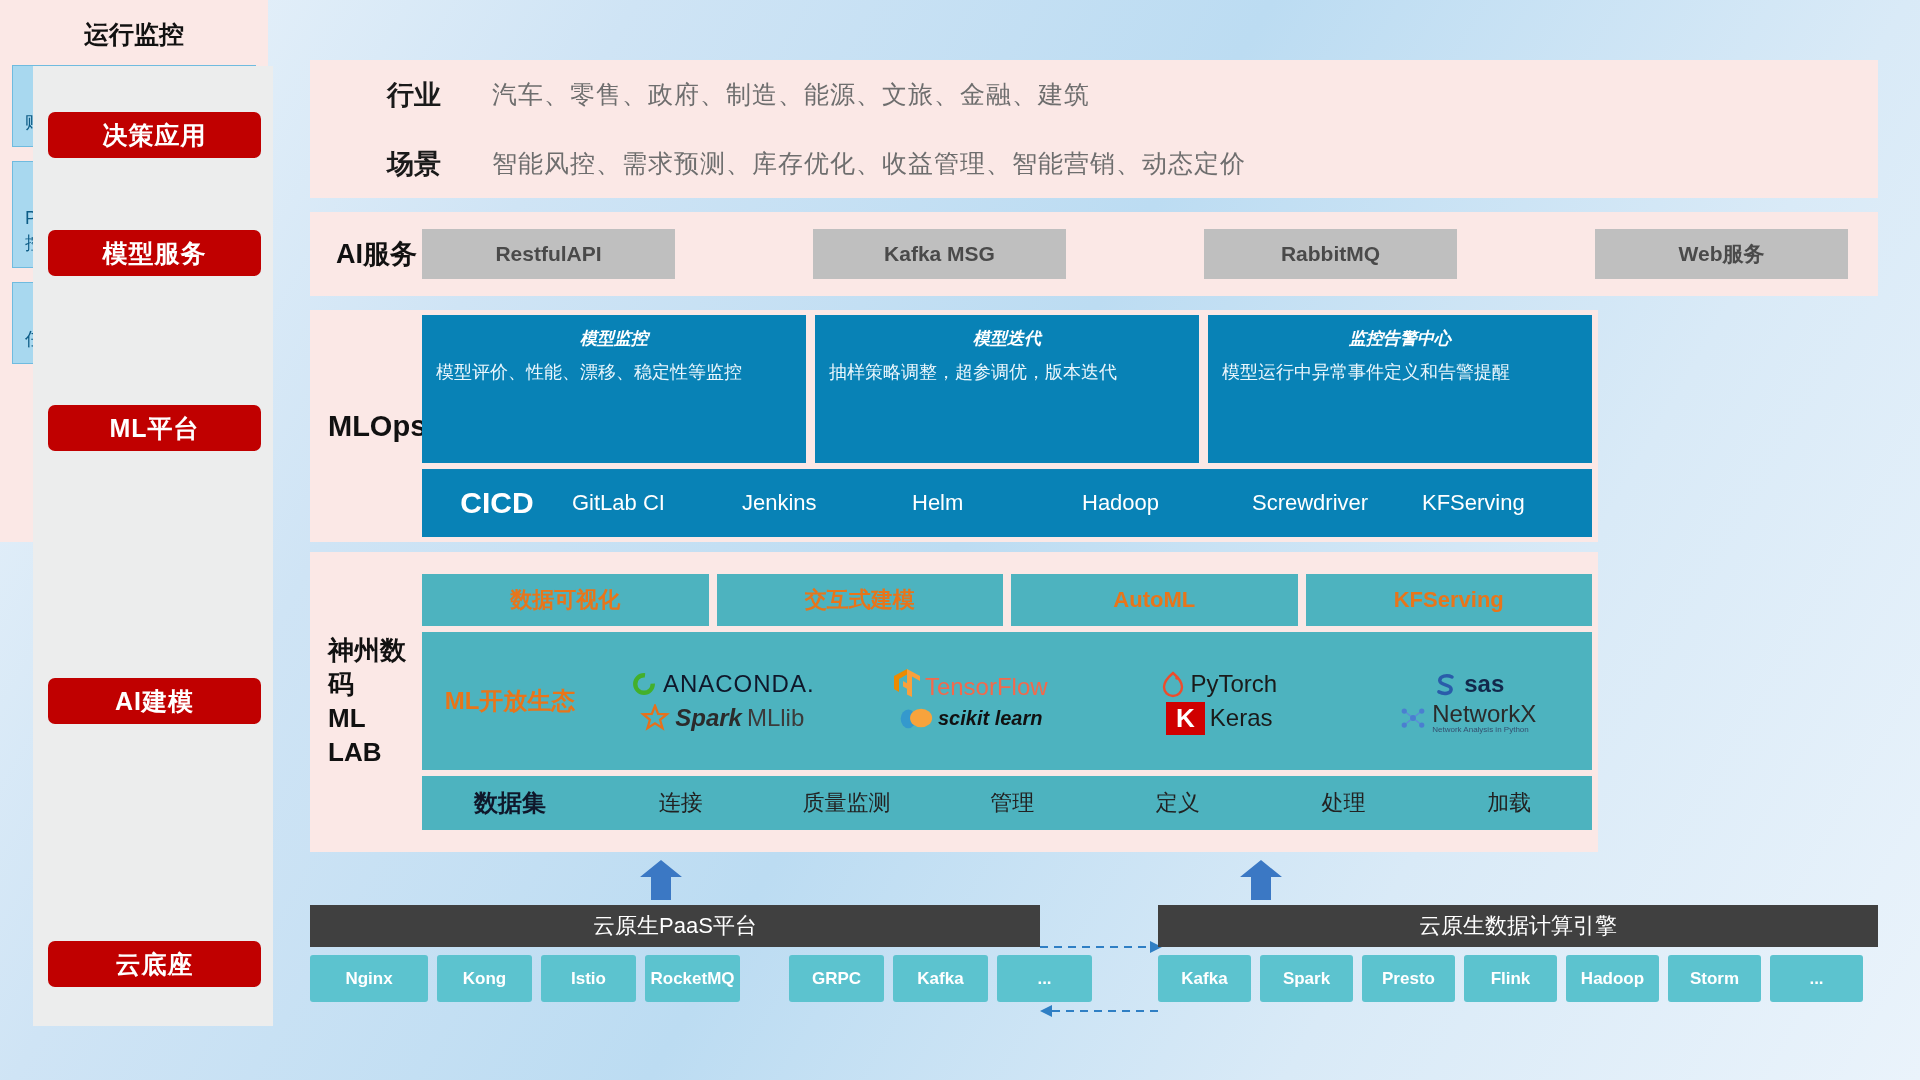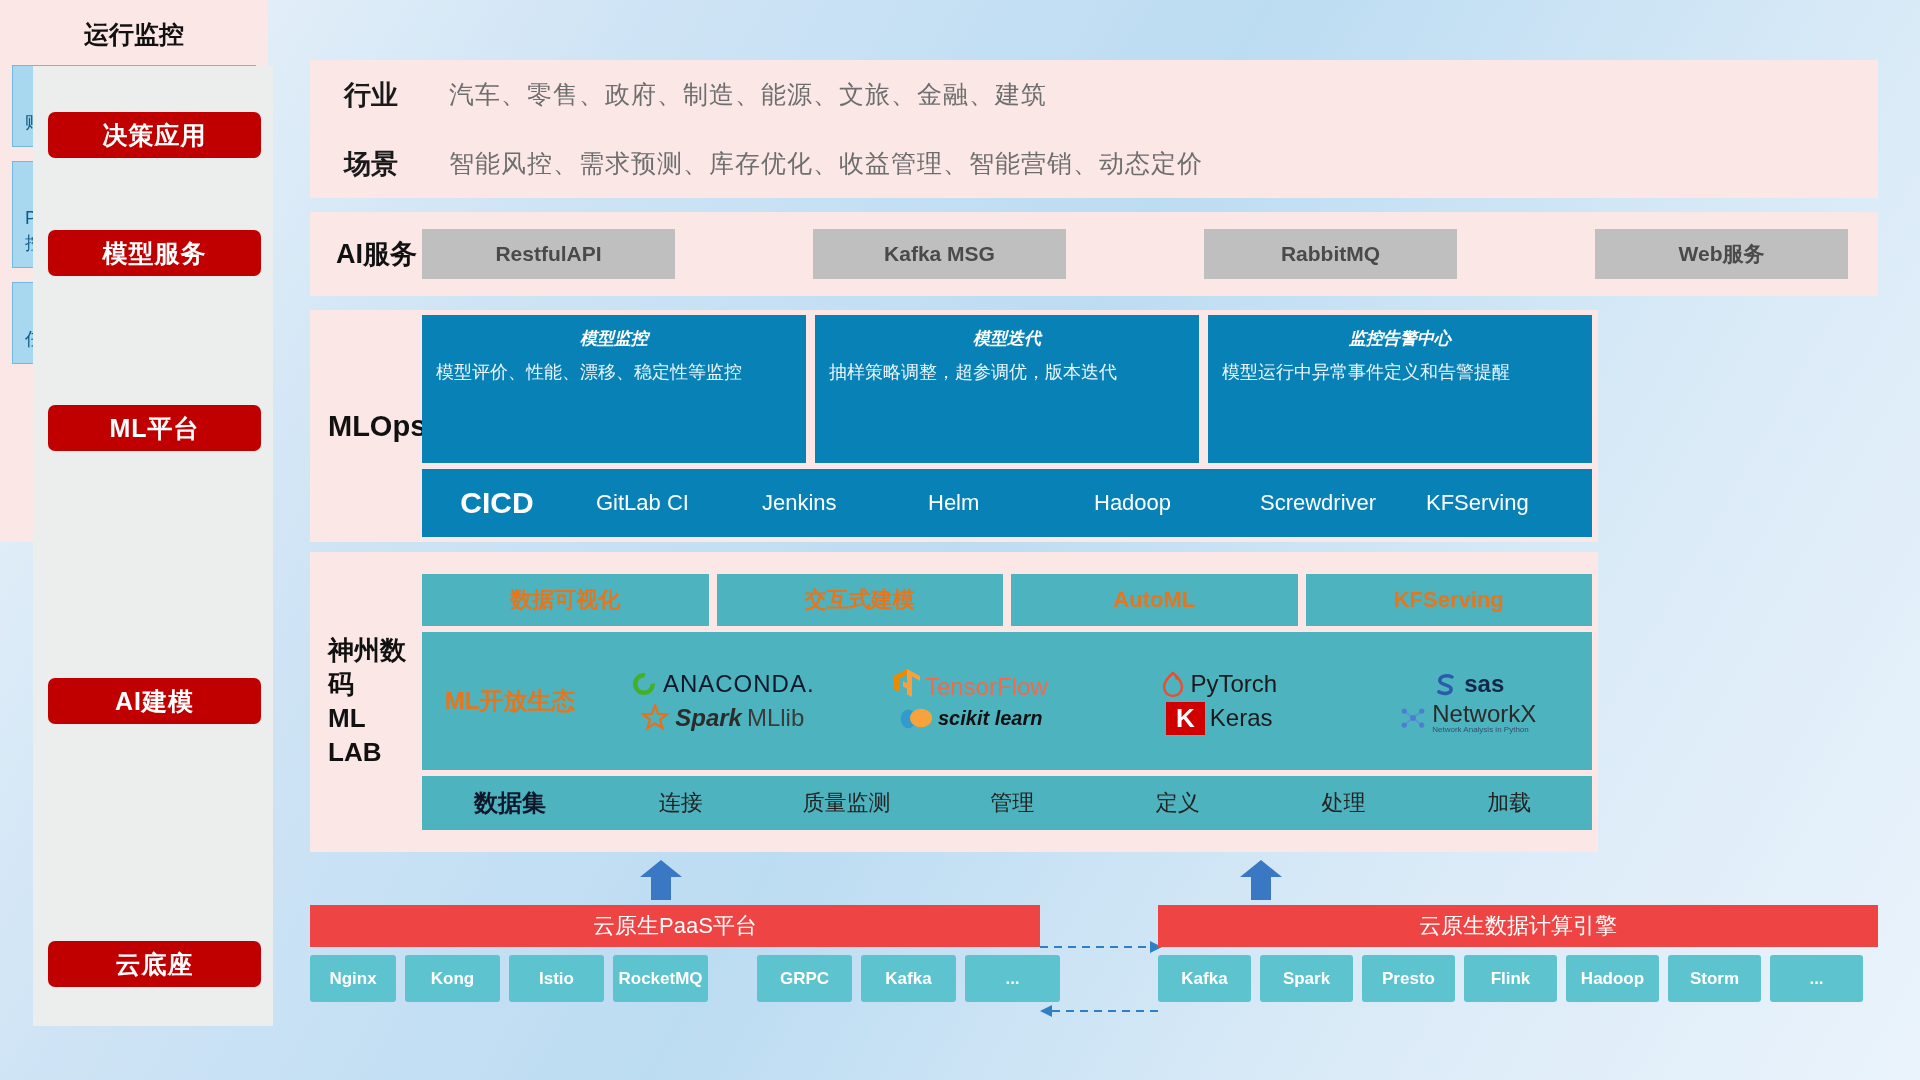--- a/index.html
+++ b/index.html
@@ -25,21 +25,21 @@
   #tag0 { top:112px; }
   #tag1 { top:230px; }
   #tag2 { top:405px; }
   #tag3 { top:678px; }
   #tag4 { top:941px; }
 
   
   .band { position:absolute; background:#fbe8e6; }
 
   
-  #band-apps { left:310px; top:60px; width:1568px; height:138px; }
+  #band-apps { left:310px; top:60px; width:1568px; height:138px;padding-left:43px; }
   .kv-row { display:flex; align-items:center; height:69px; padding-left:34px; }
   .kv-key { width:105px; font-size:27px; font-weight:bold; color:#1a1a1a; }
   .kv-val { font-size:25px; color:#6e6e6e; letter-spacing:1px; }
 
   
   #band-svc { left:310px; top:212px; width:1568px; height:84px; display:flex; align-items:center; }
   #band-svc .sec-label { width:112px; padding-left:26px; font-size:27px; font-weight:bold; color:#111; }
   .svc-list { flex:1; display:flex; gap:0; justify-content:space-between; padding-right:30px; }
   .svc-chip {
     width:253px; height:50px; background:#bfbfbf; color:#4a4a4a;
@@ -49,21 +49,21 @@
   
   #band-mlops { left:310px; top:310px; width:1288px; height:232px; display:flex; align-items:center; }
   #band-mlops .sec-label { width:112px; padding-left:18px; font-size:29px; font-weight:bold; color:#111; }
   .mlops-right { flex:1; padding-right:6px; }
   .mlops-cards { display:flex; gap:9px; }
   .mlops-card { flex:1; background:#0882b6; color:#fff; padding:12px 14px 14px; height:148px; }
   .mlops-card h4 { font-size:17px; text-align:center; font-weight:bold; margin-bottom:10px;font-style:italic; }
   .mlops-card p { font-size:18px; line-height:1.35; color:#eaf6fc; }
   .cicd { margin-top:6px; background:#0882b6; height:68px; display:flex; align-items:center; color:#fff; }
   .cicd .cicd-title { width:150px; text-align:center; font-size:30px; font-weight:bold; }
-  .cicd .cicd-items { flex:1; display:flex;margin-left:24px; }
+  .cicd .cicd-items { flex:1; display:flex; }
   .cicd .cicd-items span {
     flex:1; font-size:22px; line-height:1.05; padding-right:6px;
     overflow:hidden; max-height:46px;
   }
 
   
   #band-model { left:310px; top:552px; width:1288px; height:300px; display:flex; align-items:center; }
   #band-model .sec-label { width:112px; padding-left:18px; font-size:26px; font-weight:bold; color:#111; line-height:1.3; }
   .model-right { flex:1; padding-right:6px; }
   .tool-row { display:flex; gap:8px; }
@@ -81,21 +81,21 @@
 
   
   #band-monitor { left:1610px; top:310px; width:268px; height:542px; background:#fbe8e6; padding:10px 12px; }
   #band-monitor .mon-title { text-align:center; font-size:25px; font-weight:bold; color:#111; margin:8px 0 14px; }
   .mon-card { background:#a8d8ef; border:1px solid #6fbbdf; margin-bottom:14px; padding:8px 12px 12px; }
   .mon-card h5 { text-align:center; font-size:22px; font-weight:bold; color:#0d5c86; margin-bottom:6px; }
   .mon-card p { font-size:18px; color:#0d5c86; line-height:1.35; }
 
   
   .cloud-bar {
-    position:absolute; height:42px; background:#ef4444; color:#fff;
+    position:absolute; height:42px; background:#404040; color:#fff;
     display:flex; align-items:center; justify-content:center; font-size:22px;
   }
   #cloud-paas { left:310px; top:905px; width:730px; }
   #cloud-engine { left:1158px; top:905px; width:720px; }
   .chip-row { position:absolute; display:flex; gap:9px; top:955px; }
   #chips-paas { left:310px; }
   #chips-engine { left:1158px; }
   .cchip {
     background:#5cc3cf; color:#fff; font-size:17px; font-weight:bold;
     border-radius:3px; display:flex; align-items:center; justify-content:center;
@@ -321,21 +321,21 @@
   </svg>
 
   <div class="cloud-bar" id="cloud-paas">
       <span>云原生PaaS平台</span>
     </div>
   <div class="cloud-bar" id="cloud-engine">
       <span>云原生数据计算引擎</span>
     </div>
 
   <div class="chip-row" id="chips-paas">
-    <div class="cchip" style="width:86px;text-align:right;">Nginx</div>
+    <div class="cchip" style="width:118px;text-align:right;">Nginx</div>
     <div class="cchip" style="width:95px;">Kong</div>
     <div class="cchip" style="width:95px;">Istio</div>
     <div class="cchip" style="width:95px;">RocketMQ</div>
     <div class="cchip" style="width:95px;margin-left:40px;">GRPC</div>
     <div class="cchip" style="width:95px;">Kafka</div>
     <div class="cchip" style="width:95px;">...</div>
   </div>
 
   <div class="chip-row" id="chips-engine">
     <div class="cchip" style="width:93px;">Kafka</div>

